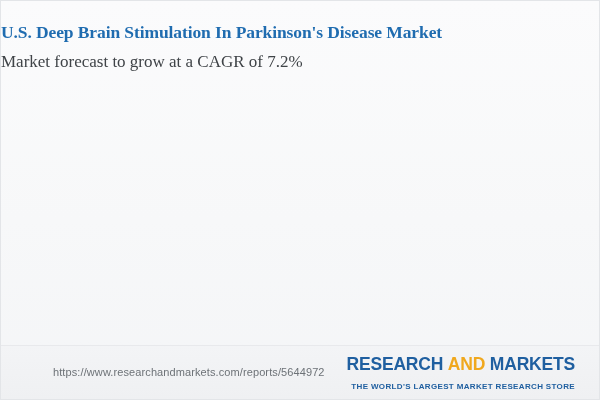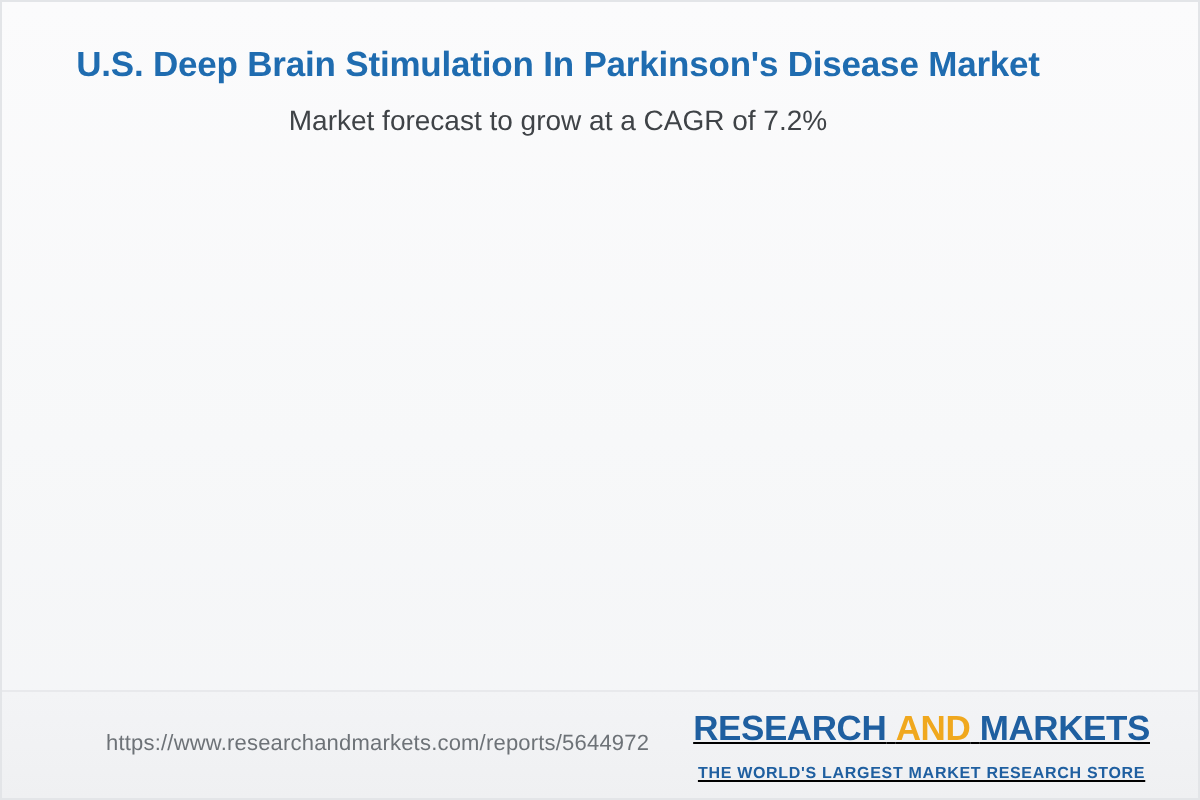--- a/index.html
+++ b/index.html
@@ -17,35 +17,36 @@
     font-family: "Liberation Sans", sans-serif;
     overflow: hidden;
   }
 
   
   #header {
     position: absolute;
     left: 0;
     top: 0;
     width: 556px;
-    text-align: center;
+    text-align: left;
+    font-family: Liberation Serif, serif;
   }
   #chart-title {
     margin: 0;
     padding-top: 22px;
     font-size: 17.5px;
     font-weight: bold;
     color: #1f6cb0;
     letter-spacing: -0.1px;
     line-height: 1.1;
   }
   #chart-subtitle {
     margin: 0;
     padding-top: 10px;
-    font-size: 14px;
+    font-size: 17px;
     font-weight: normal;
     color: #3f4347;
   }
 
   
   #plot {
     position: absolute;
     left: 0;
     top: 0;
     width: 600px;
@@ -75,23 +76,22 @@
     top: 20px;
     font-size: 11px;
     color: #6d7277;
     letter-spacing: 0.1px;
     margin-left: 16px;
   }
   #logo {
     position: absolute;
     right: 24px;
     top: 10px;
-    text-align: center;
+    text-align: right;
     line-height: 1;
-    text-decoration: underline;
   }
   #logo-wordmark {
     font-size: 17.5px;
     font-weight: bold;
     letter-spacing: -0.2px;
     white-space: nowrap;
   }
   .logo-blue { color: #1f5fa0; }
   .logo-gold { color: #f0a81e; }
   #logo-tagline {

